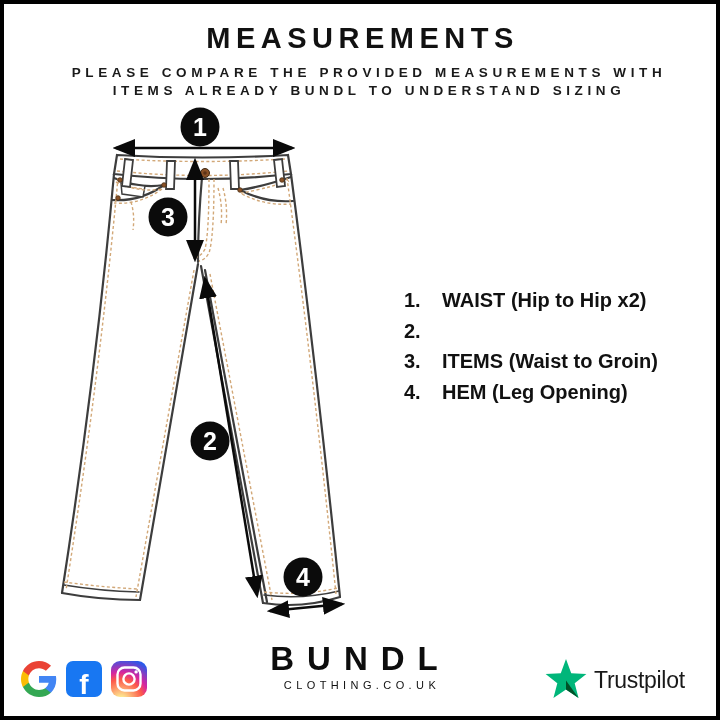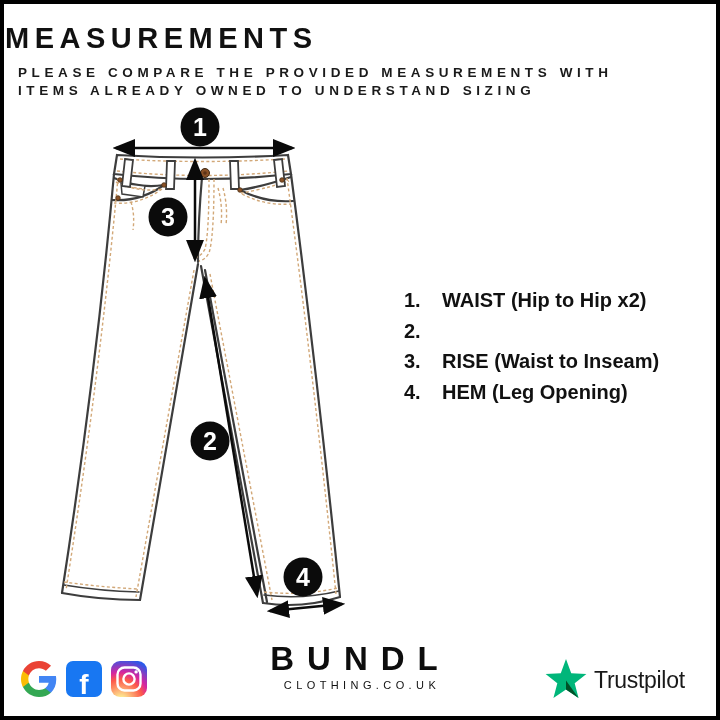--- a/index.html
+++ b/index.html
@@ -5,21 +5,21 @@
   html,body{margin:0;padding:0;}
   body{
     width:720px;height:720px;position:relative;background:#ffffff;
     font-family:"Liberation Sans",sans-serif;overflow:hidden;
   }
   .frame{
     position:absolute;inset:0;border:4px solid #000;box-sizing:border-box;
     pointer-events:none;z-index:50;
   }
   
-  .header{position:absolute;top:22px;left:0;width:720px;color:#111;}
+  .header{position:absolute;top:22px;left:0;width:720px;text-align:center;color:#111;}
   .title{
     font-size:29px;font-weight:800;letter-spacing:5.5px;color:#111;
     margin:0 0 9px 0;padding-left:5px;
   }
   .subtitle-line{
     font-size:13.5px;font-weight:700;letter-spacing:4.6px;color:#1a1a1a;
     line-height:18px;padding-left:18px;
   }
   
   .jeans-wrap{position:absolute;left:55px;top:103px;width:345px;height:535px;}
@@ -62,21 +62,21 @@
   }
 </style>
 </head>
 <body>
 
 <div class="frame"></div>
 
 <div class="header">
   <div class="title">MEASUREMENTS</div>
   <div class="subtitle-line">PLEASE COMPARE THE PROVIDED MEASUREMENTS WITH</div>
-  <div class="subtitle-line">ITEMS ALREADY OWNED TO UNDERSTAND SIZING</div>
+  <div class="subtitle-line">ITEMS ALREADY BUNDL TO UNDERSTAND SIZING</div>
 </div>
 
 <div class="jeans-wrap">
 <svg width="345" height="535" viewBox="0 0 345 535">
   <defs>
     <marker id="ah" viewBox="0 0 10 8" refX="8.5" refY="4" markerWidth="9" markerHeight="7.2" orient="auto-start-reverse">
       <path d="M0,0 L10,4 L0,8 Z" fill="#0a0a0a"></path>
     </marker>
   </defs>
 
@@ -163,21 +163,21 @@
 <div class="legend">
   <div class="legend-row">
     <span class="legend-num">1.</span>
     <span class="legend-label">WAIST (Hip to Hip x2)</span>
   </div>
   <div class="legend-row">
     <span class="legend-num">2.</span>
   </div>
   <div class="legend-row">
     <span class="legend-num">3.</span>
-    <span class="legend-label">RISE (Waist to Inseam)</span>
+    <span class="legend-label">ITEMS (Waist to Groin)</span>
   </div>
   <div class="legend-row">
     <span class="legend-num">4.</span>
     <span class="legend-label">HEM (Leg Opening)</span>
   </div>
 </div>
 
 <div class="social">
 
   <svg class="icon" viewBox="0 0 24 24">

